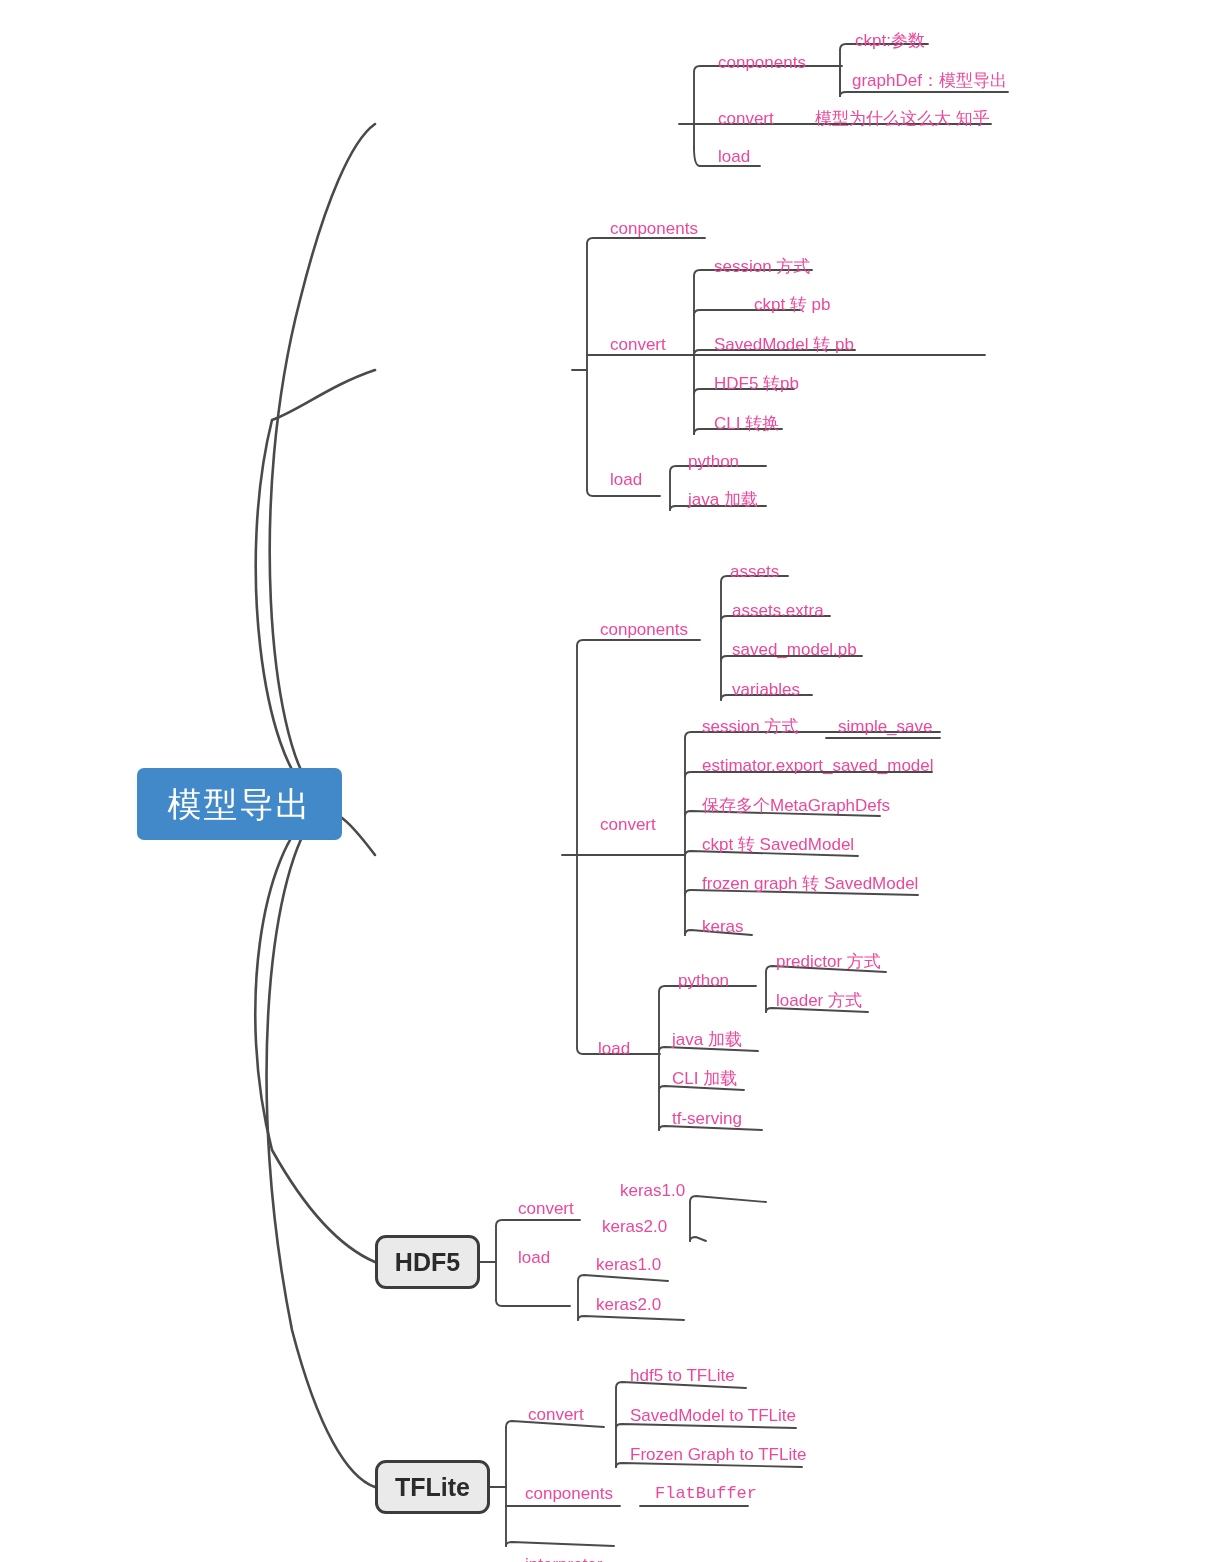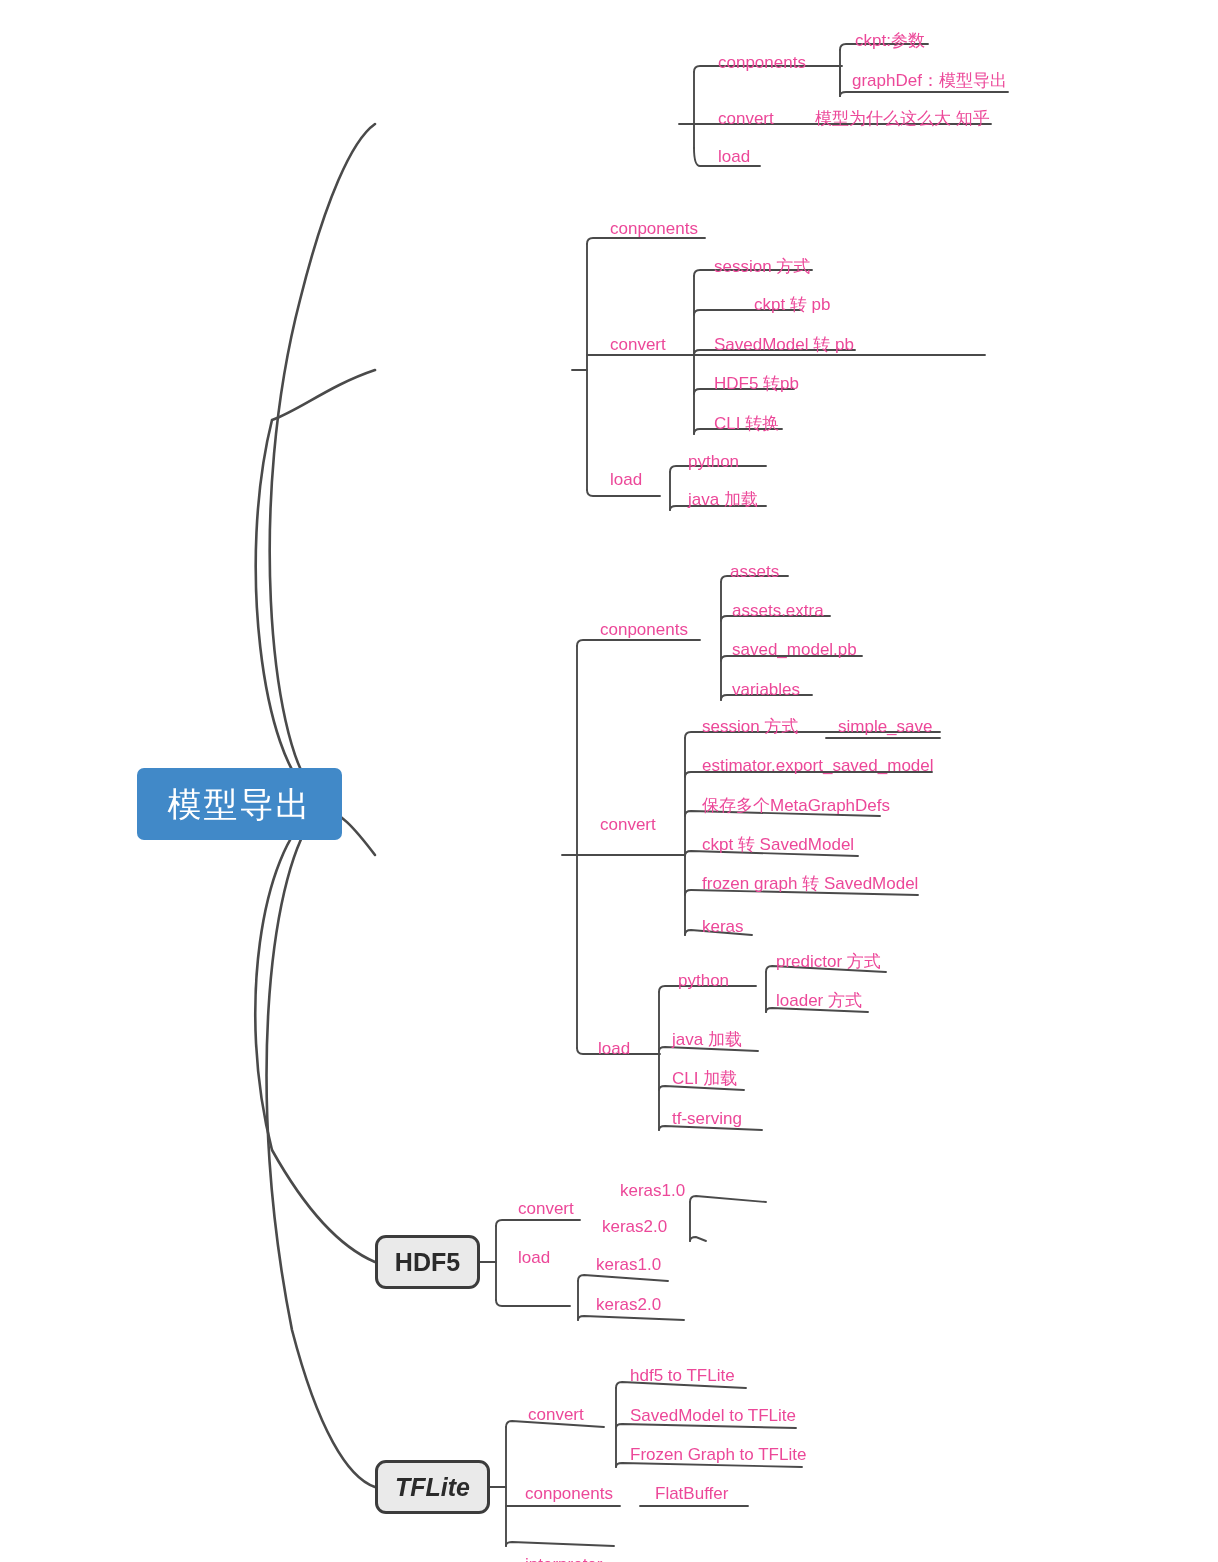--- a/index.html
+++ b/index.html
@@ -311,38 +311,38 @@
   <div class="node text-node" style="left:518px; top:1245px; height:24px;">
     <span>load</span>
   </div>
   <div class="node text-node" style="left:596px; top:1252px; height:24px;">
     <span>keras1.0</span>
   </div>
   <div class="node text-node" style="left:596px; top:1292px; height:24px;">
     <span>keras2.0</span>
   </div>
 
-  <div class="node main-node" style="left:375px; top:1460px; width:115px; height:54px;font-style:italic;">
+  <div class="node main-node" style="left:375px; top:1460px; width:115px; height:54px;">
     <span>TFLite</span>
   </div>
   <div class="node text-node" style="left:528px; top:1402px; height:24px;">
     <span>convert</span>
   </div>
   <div class="node text-node" style="left:630px; top:1363px; height:24px;">
     <span>hdf5 to TFLite</span>
   </div>
   <div class="node text-node" style="left:630px; top:1403px; height:24px;">
     <span>SavedModel to TFLite</span>
   </div>
   <div class="node text-node" style="left:630px; top:1442px; height:24px;">
     <span>Frozen Graph to TFLite</span>
   </div>
   <div class="node text-node" style="left:525px; top:1481px; height:24px;">
     <span>conponents</span>
   </div>
-  <div class="node text-node" style="left:655px; top:1481px; height:24px;">
+  <div class="node text-node" style="left:655px; top:1481px; height:24px;font-family:Liberation Mono, monospace;">
     <span>FlatBuffer</span>
   </div>
   <div class="node text-node" style="left:525px; top:1552px; height:24px;text-align:center;">
     <span>interpreter</span>
   </div>
 
 </div>
 
 </body></html>

